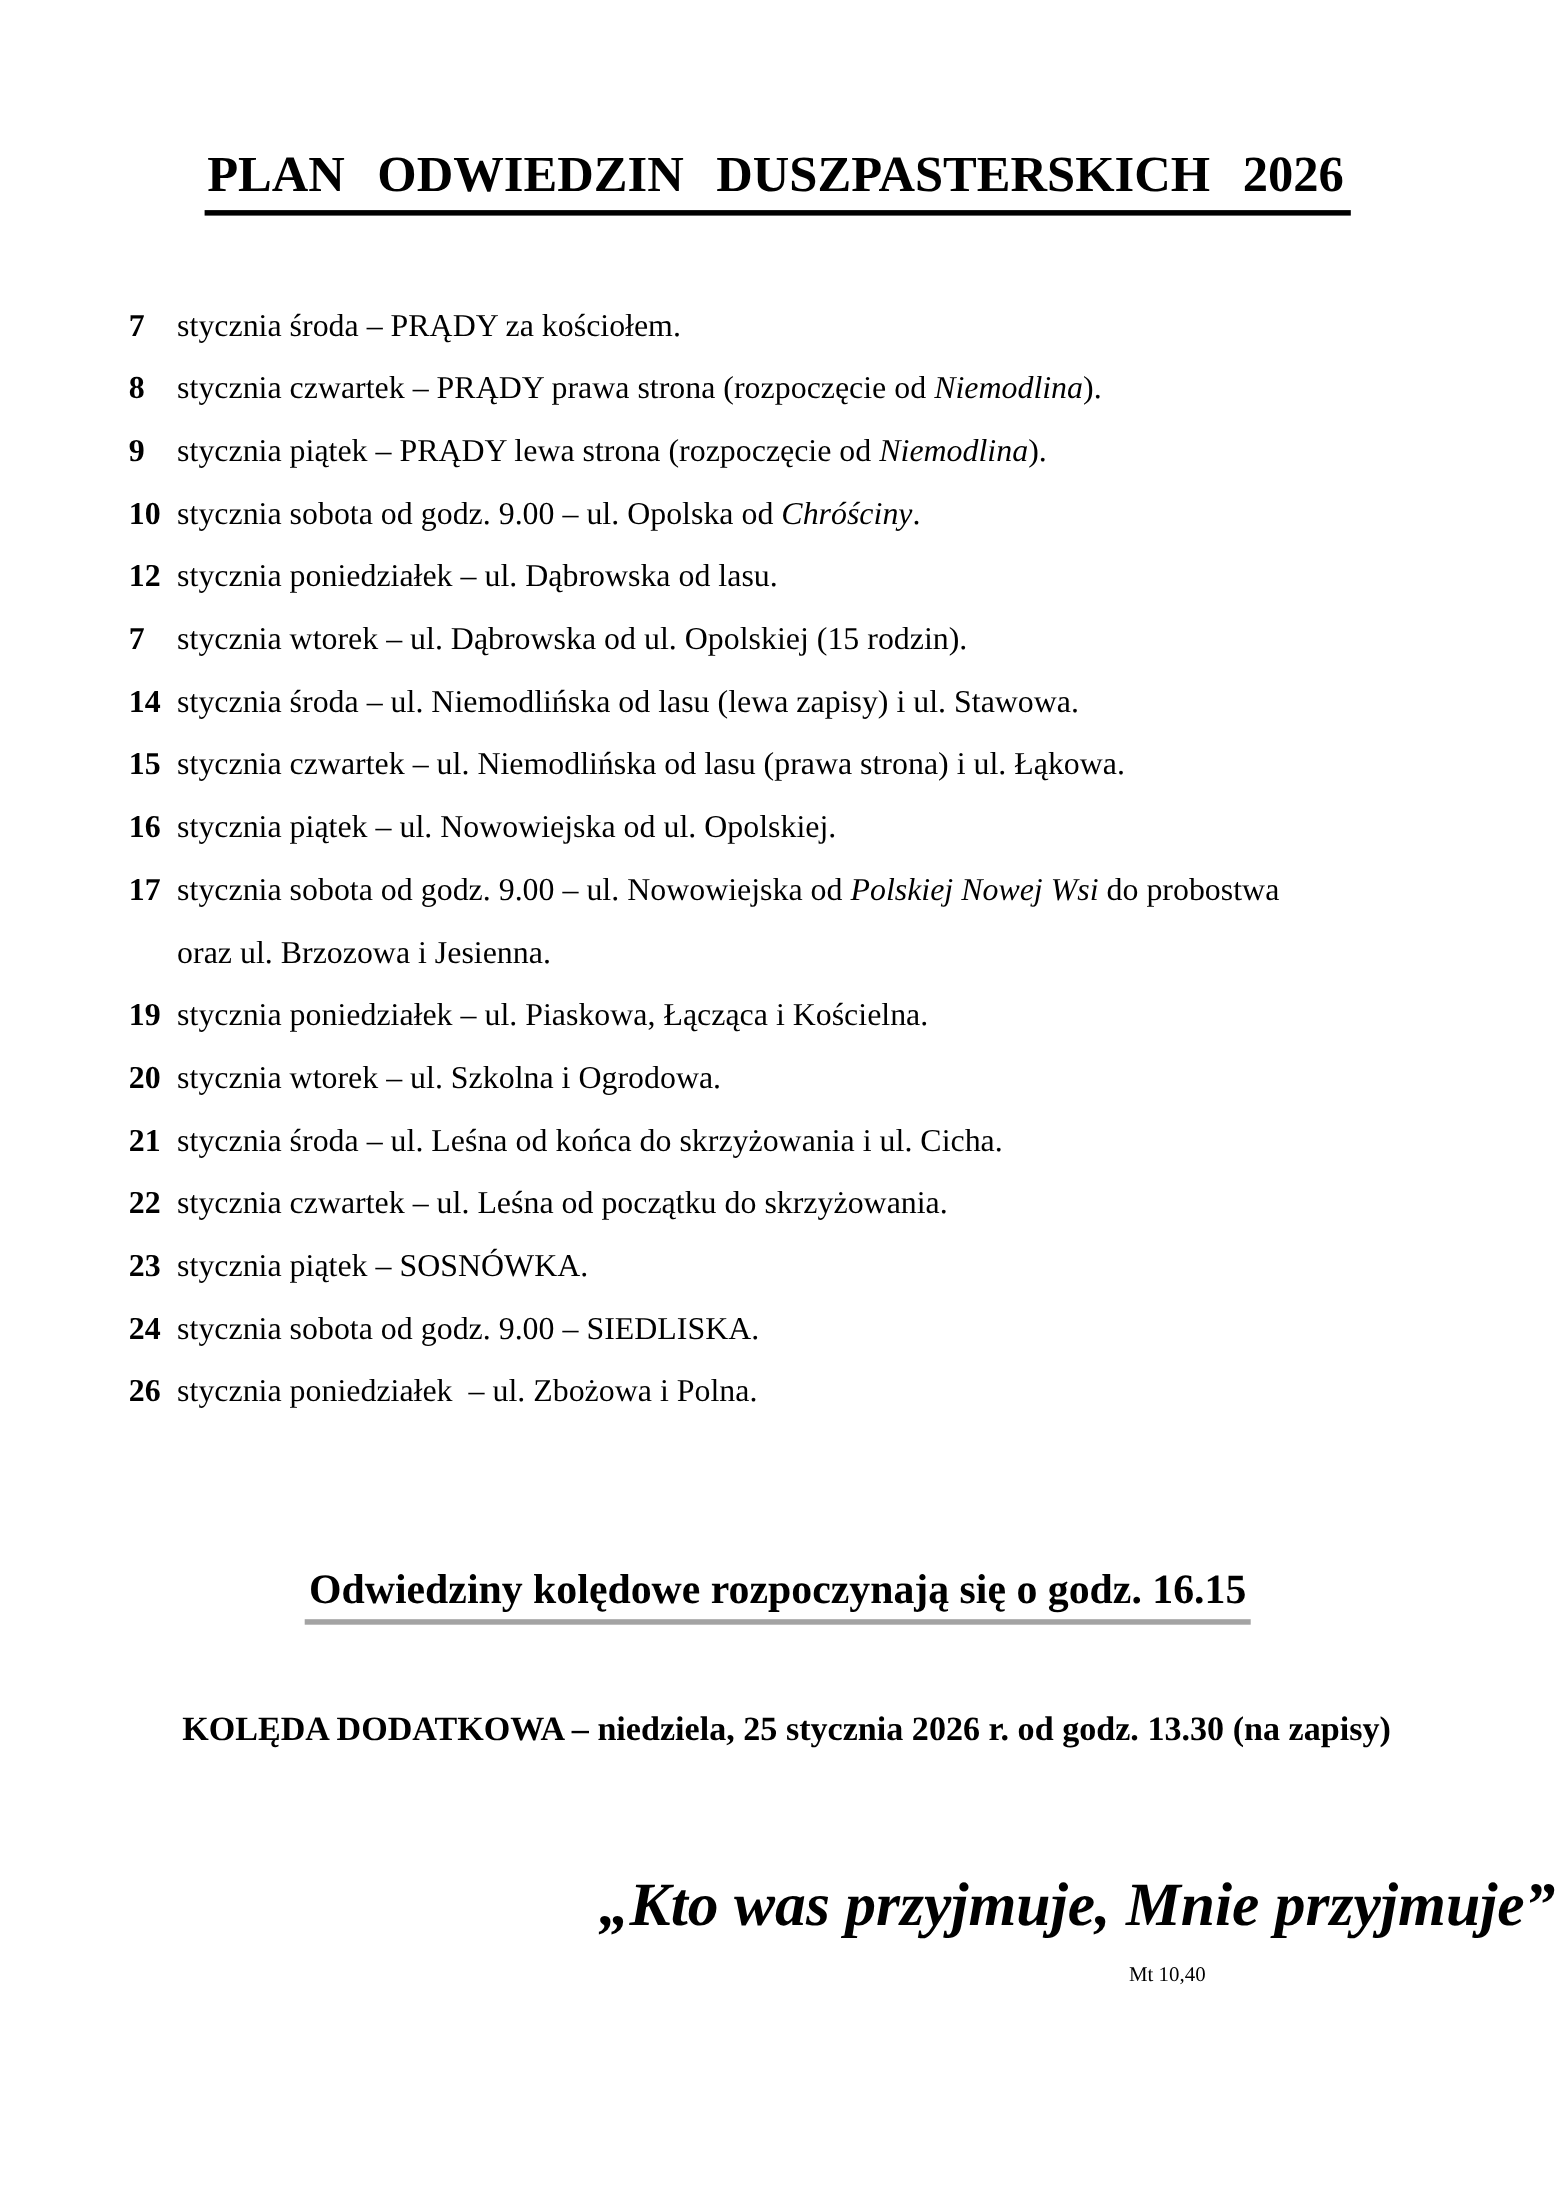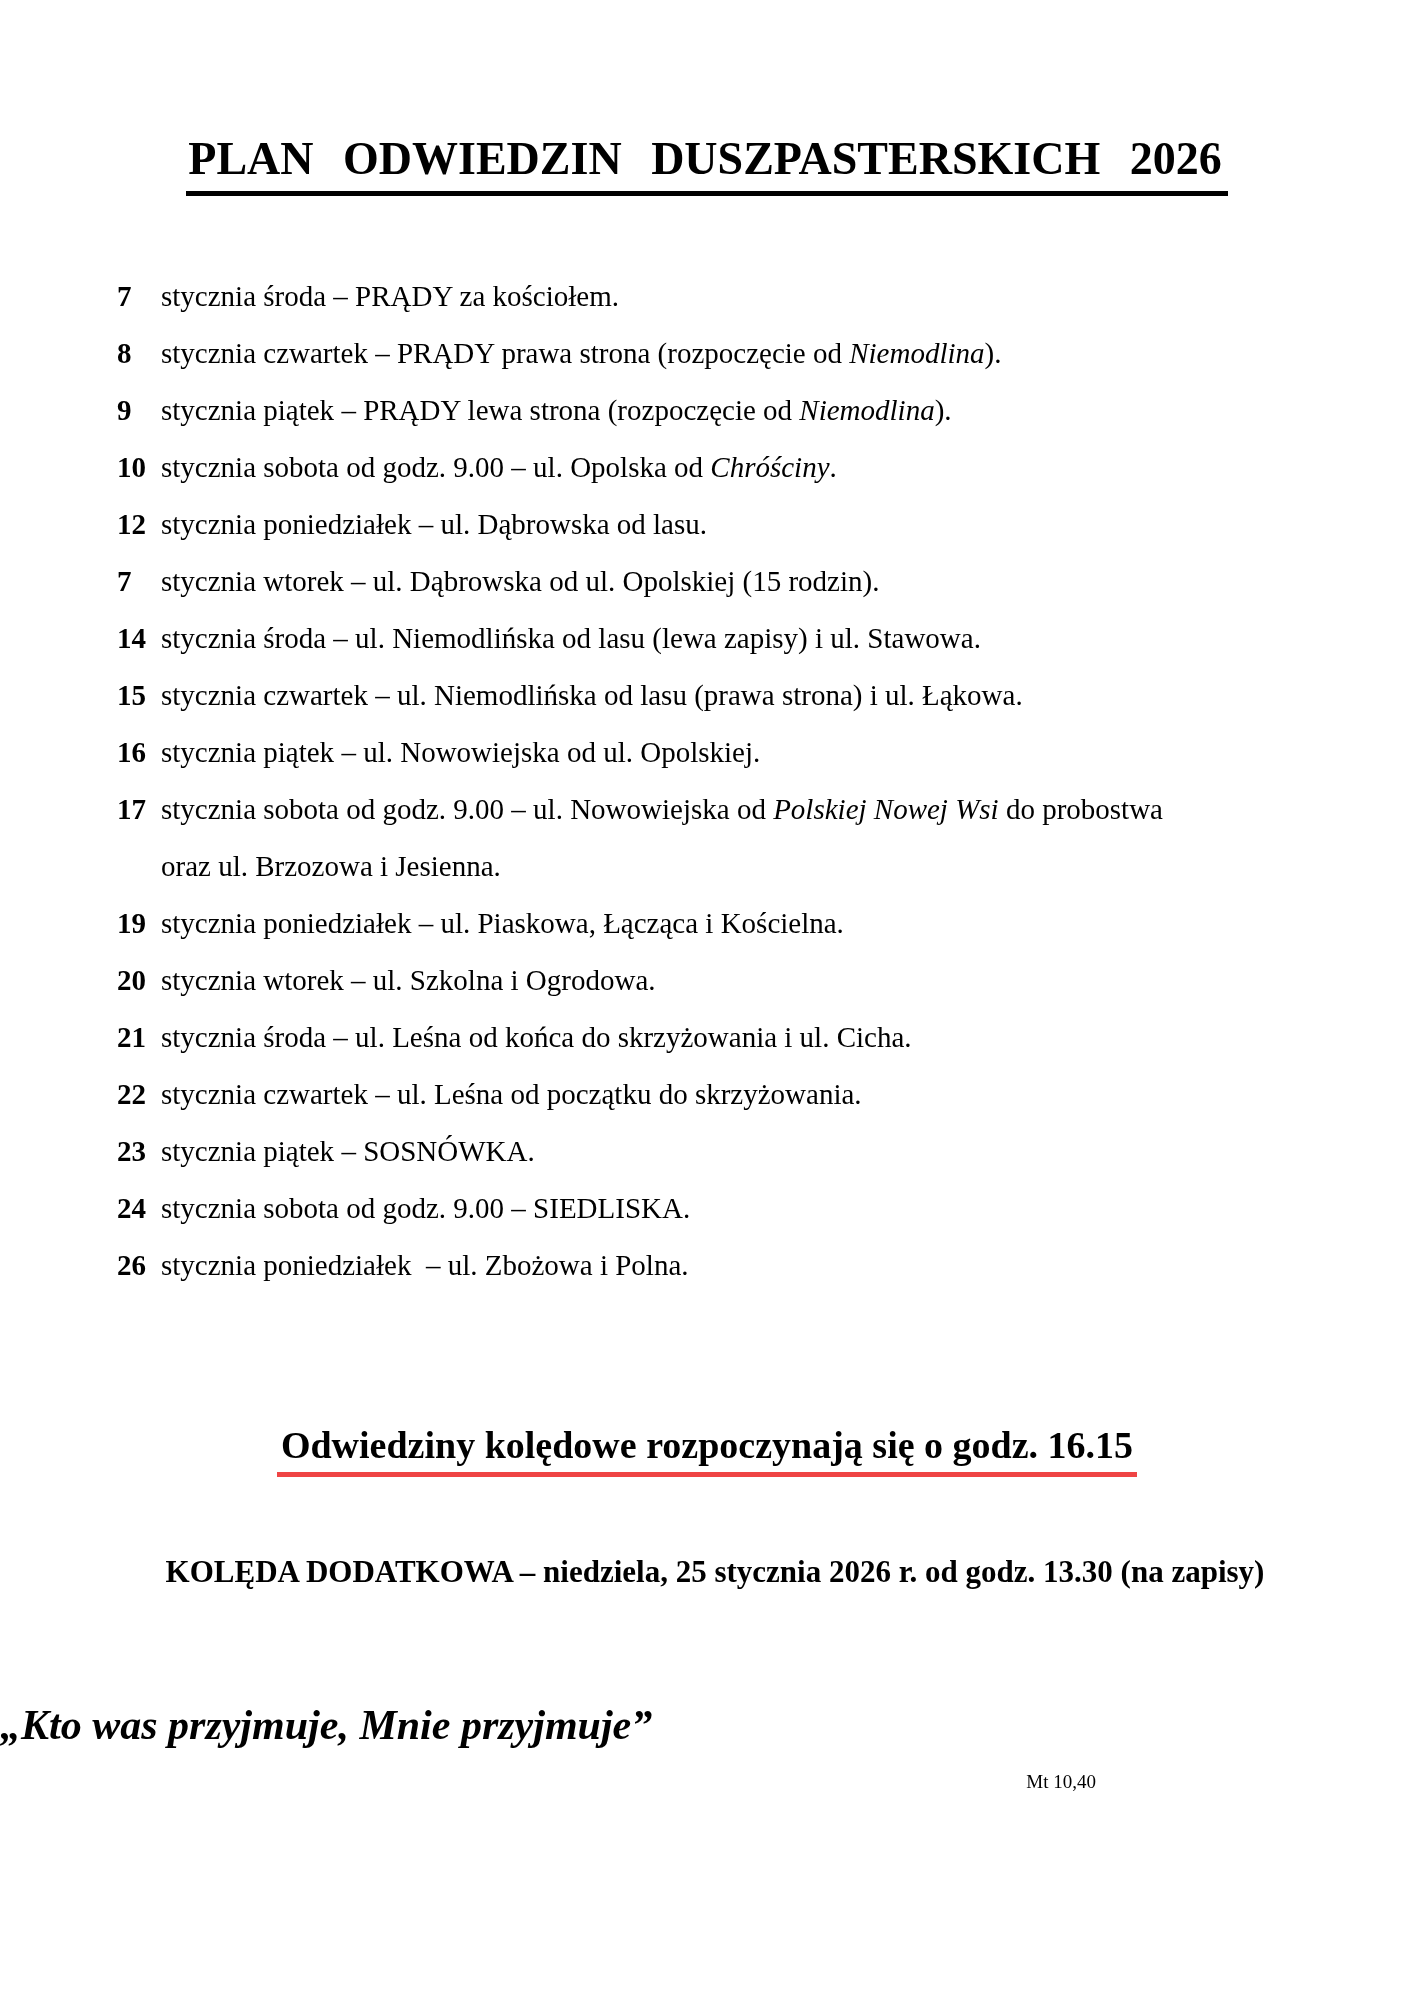--- a/index.html
+++ b/index.html
@@ -56,36 +56,36 @@
   .heading2-wrap {
     text-align: center;
     margin-top: 132px;
   }
   .start-heading {
     display: inline-block;
     margin: 0;
     font-size: 38px;
     line-height: 1;
     font-weight: bold;
-    border-bottom: 5px solid #ef4444;
+    border-bottom: 5px solid #a3a3a3;
     padding: 0 4px 8px 4px;
     white-space: nowrap;
   }
   .extra-note {
     text-align: center;
     margin: 79px 0 0 16px;
     font-size: 31px;
     font-weight: bold;
     line-height: 1;
     white-space: nowrap;
   }
   .quote {
-    text-align: left;
+    text-align: right;
     margin: 117px 0 0 0;
-    font-size: 42px;
+    font-size: 56px;
     font-weight: bold;
     font-style: italic;
     line-height: 1;
     white-space: nowrap;
   }
   .quote-ref {
     text-align: right;
     padding-right: 318px;
     margin: 26px 0 0 0;
     font-size: 19px;

